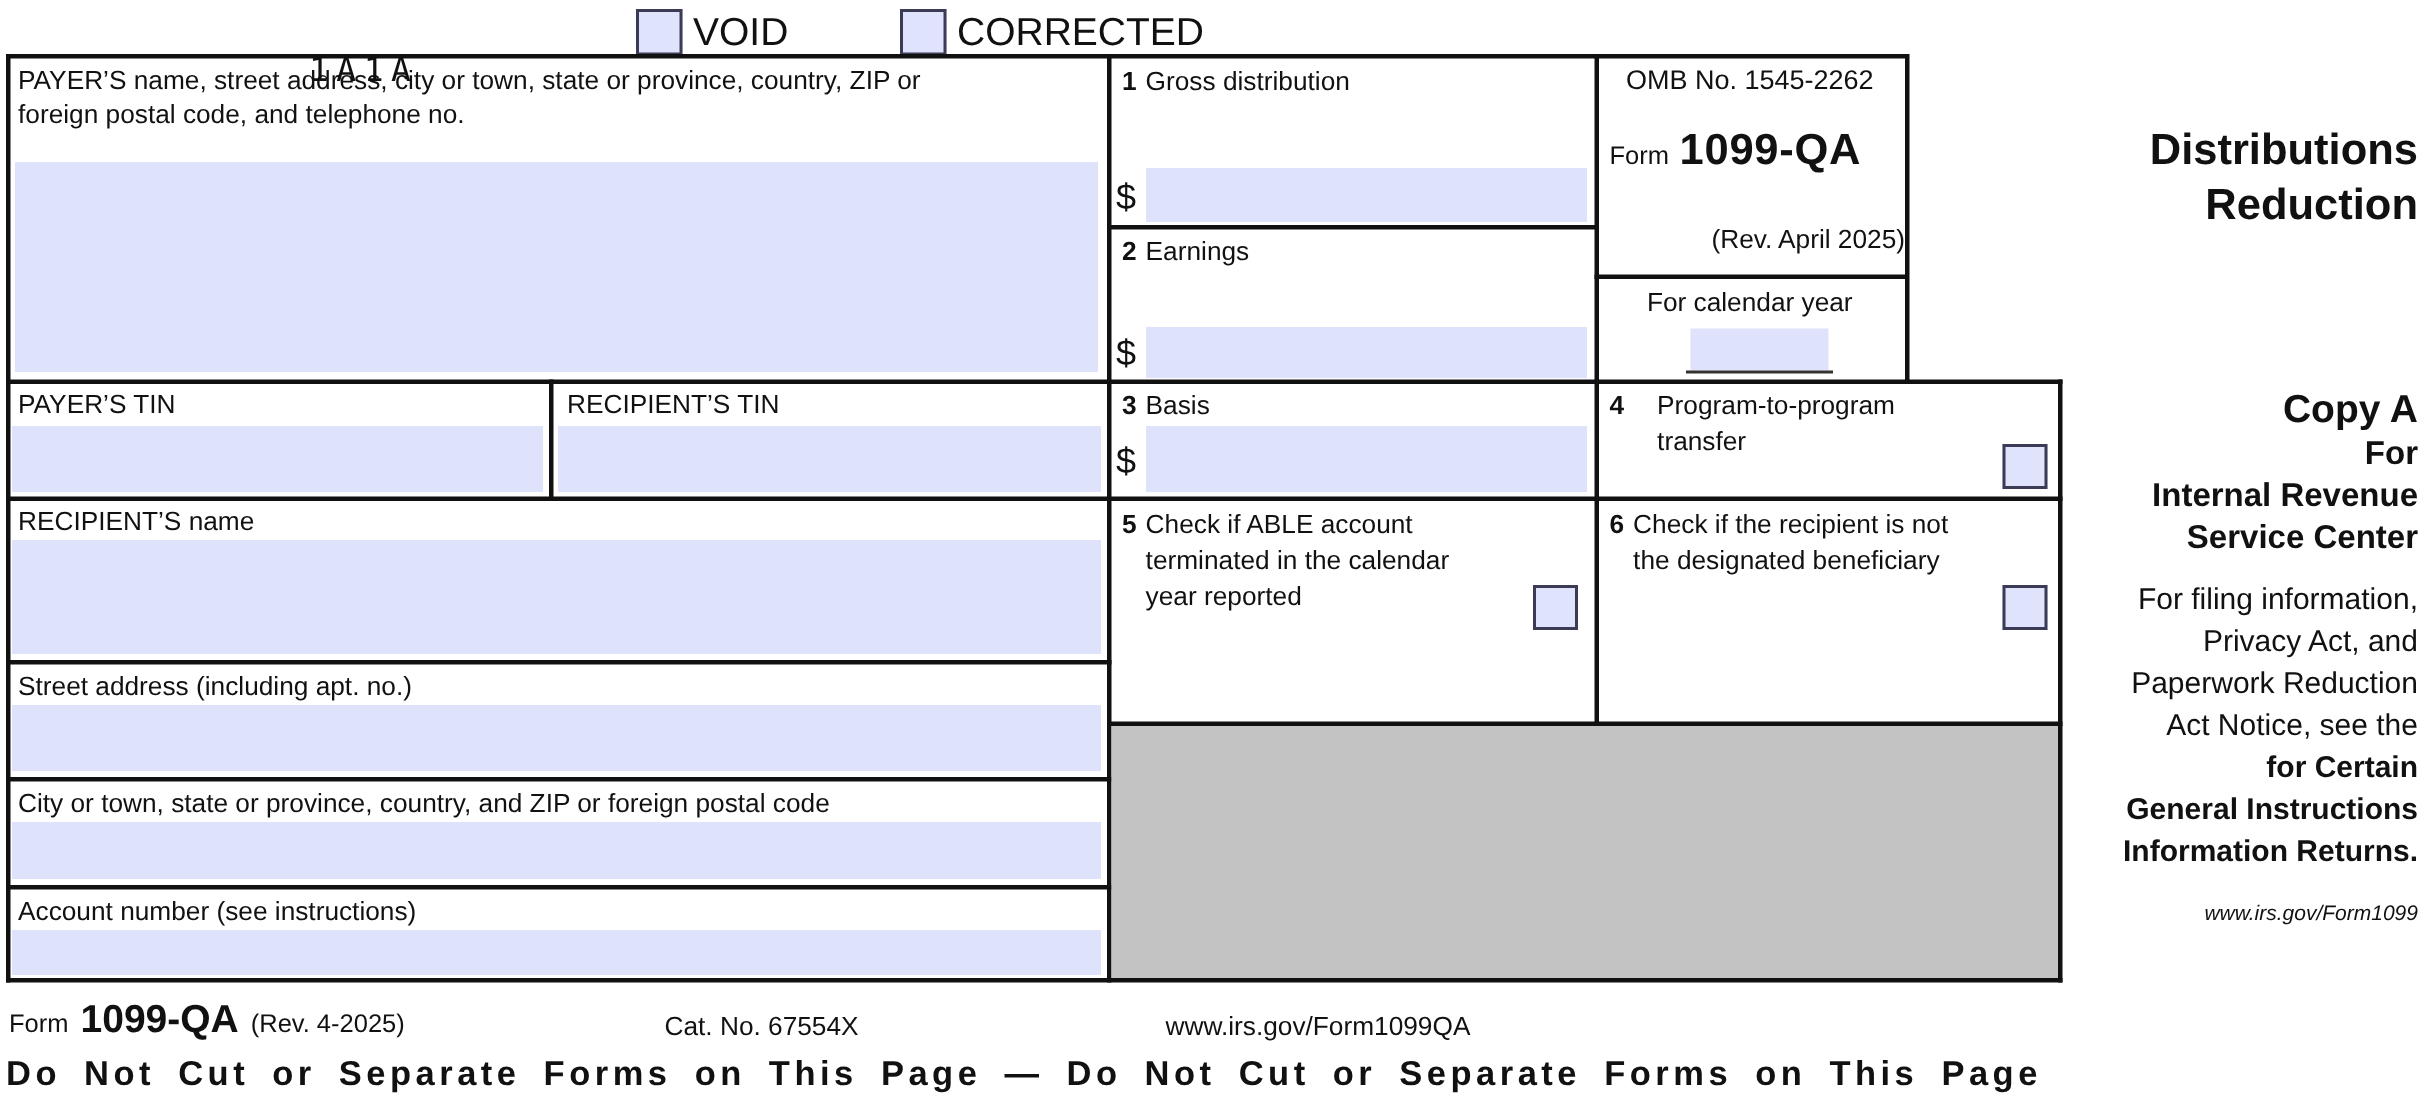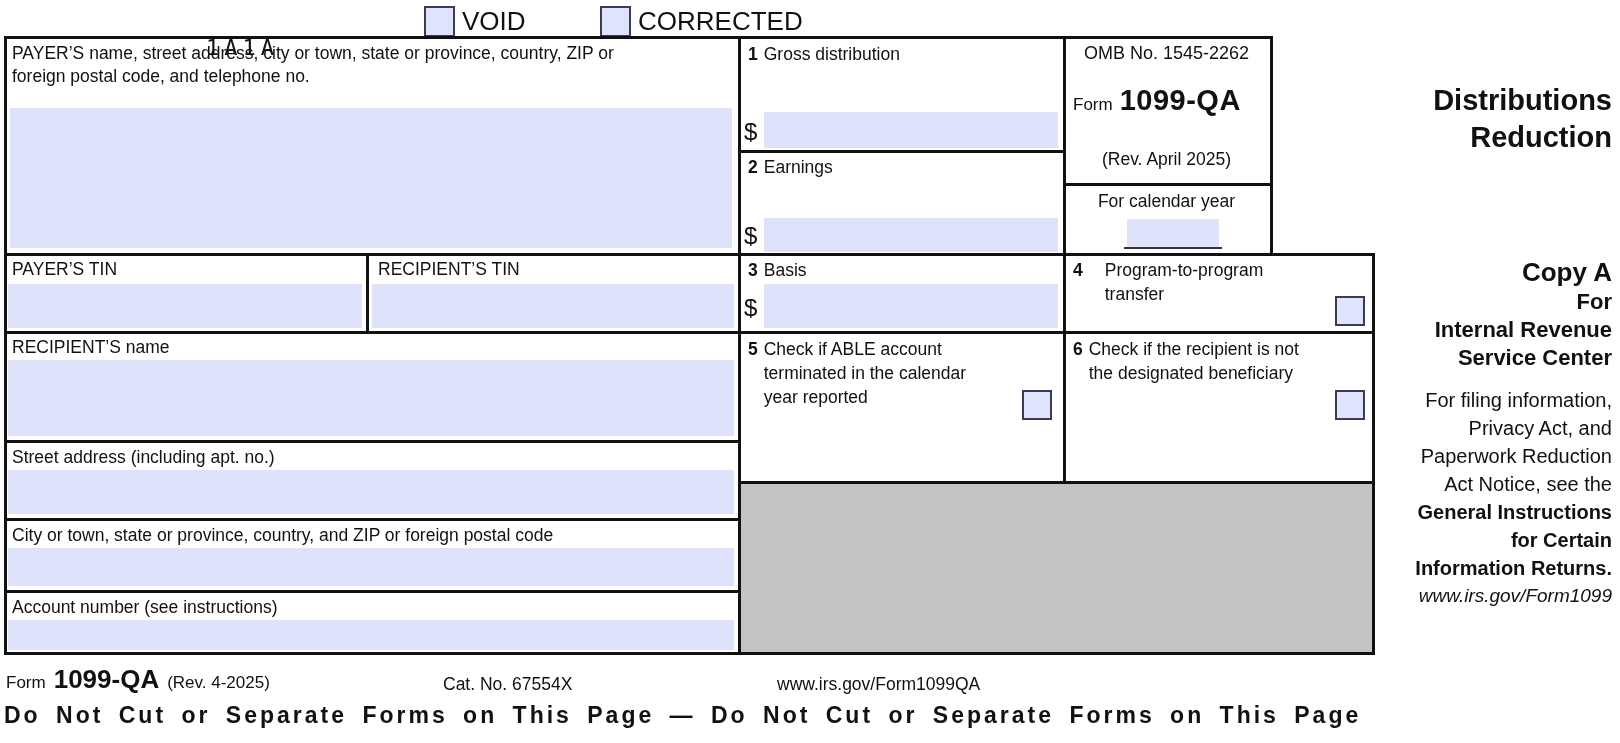--- a/index.html
+++ b/index.html
@@ -61,21 +61,21 @@
     <span>Earnings</span>
   </div>
   <div class="dollar" style="left:744px;top:222px;">$</div>
   <div class="field" style="left:764px;top:218px;width:294px;height:34px;"></div>
 
   <div class="lbl" style="left:1063px;top:42px;width:207px;text-align:center;font-size:18px;">OMB No. 1545-2262</div>
   <div style="position:absolute;left:1073px;top:84px;display:flex;align-items:baseline;gap:7px;">
     <span style="font-size:17px;">Form</span>
     <span style="font-size:29px;font-weight:bold;letter-spacing:0.5px;">1099-QA</span>
   </div>
-  <div class="lbl" style="left:1063px;top:148px;width:207px;text-align:center;">(Rev. April 2025)</div>
+  <div class="lbl" style="left:1063px;top:148px;width:207px;text-align:right;">(Rev. April 2025)</div>
   <div class="lbl" style="left:1063px;top:190px;width:207px;text-align:center;">For calendar year</div>
   <div class="field" style="left:1127px;top:219px;width:92px;height:28px;"></div>
   <div style="position:absolute;left:1124px;top:247px;width:98px;height:2px;background:#333;"></div>
 
   <div class="rt" style="position:absolute;left:1380px;top:82px;width:232px;font-size:29px;font-weight:bold;line-height:37px;">
     <div>Distributions</div>
     <div>Reduction</div>
   </div>
 
   <div class="lbl" style="left:12px;top:258px;">PAYER’S TIN</div>
@@ -123,24 +123,24 @@
   <div class="rt" style="position:absolute;left:1378px;top:256px;width:234px;">
     <div style="font-size:26px;font-weight:bold;line-height:32px;">Copy A</div>
     <div style="font-size:22px;font-weight:bold;line-height:28px;">For</div>
     <div style="font-size:22px;font-weight:bold;line-height:28px;">Internal Revenue</div>
     <div style="font-size:22px;font-weight:bold;line-height:28px;">Service Center</div>
     <div style="height:14px;"></div>
     <div style="font-size:20px;line-height:28px;">For filing information,</div>
     <div style="font-size:20px;line-height:28px;">Privacy Act, and</div>
     <div style="font-size:20px;line-height:28px;">Paperwork Reduction</div>
     <div style="font-size:20px;line-height:28px;">Act Notice, see the</div>
+    <div style="font-size:20px;font-weight:bold;line-height:28px;">for Certain</div>
     <div style="font-size:20px;font-weight:bold;line-height:28px;">General Instructions</div>
-    <div style="font-size:20px;font-weight:bold;line-height:28px;">for Certain</div>
     <div style="font-size:20px;font-weight:bold;line-height:28px;">Information Returns.</div>
-    <div style="font-size:19px;font-style:italic;line-height:28px;">www.irs.gov/Form1099</div>
+    <div style="font-size:14px;font-style:italic;line-height:28px;margin-top:12px;">www.irs.gov/Form1099</div>
   </div>
 
   <div style="position:absolute;left:6px;top:664px;display:flex;align-items:baseline;gap:8px;">
     <span style="font-size:17px;">Form</span>
     <span style="font-size:26px;font-weight:bold;">1099-QA</span>
     <span style="font-size:17px;">(Rev. 4-2025)</span>
   </div>
   <div style="position:absolute;left:443px;top:674px;font-size:17.5px;">Cat. No. 67554X</div>
   <div style="position:absolute;left:777px;top:674px;font-size:17.5px;">www.irs.gov/Form1099QA</div>
 

